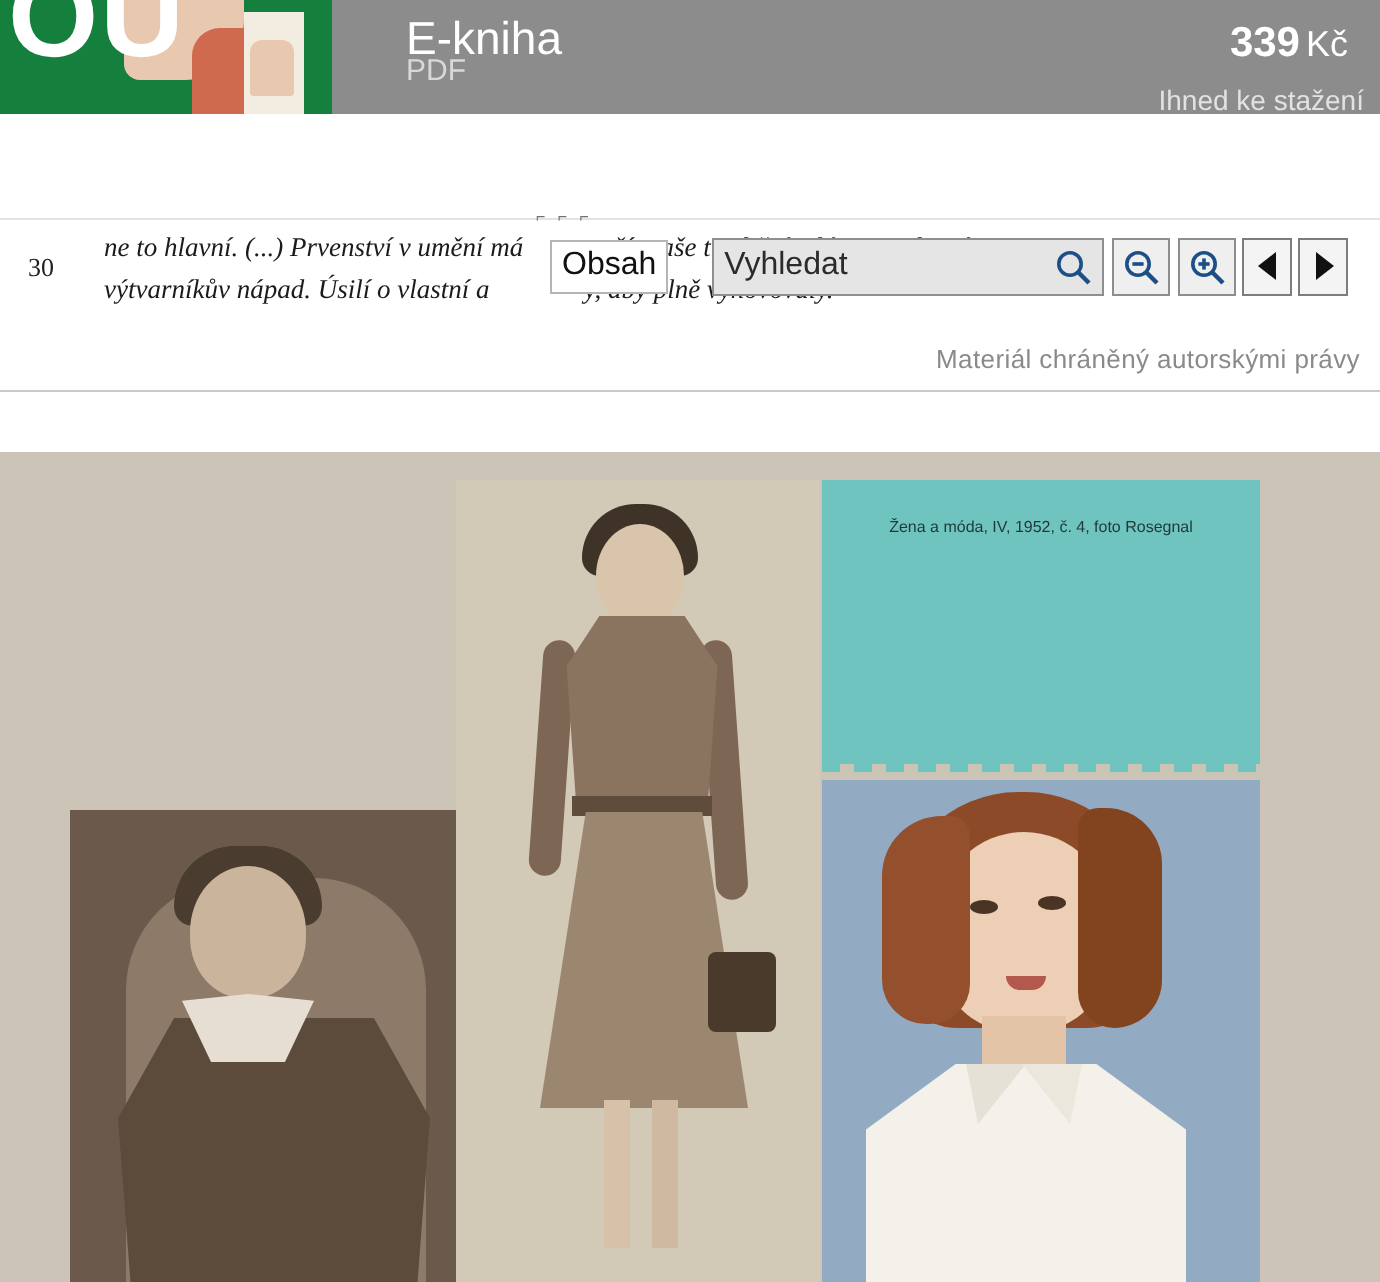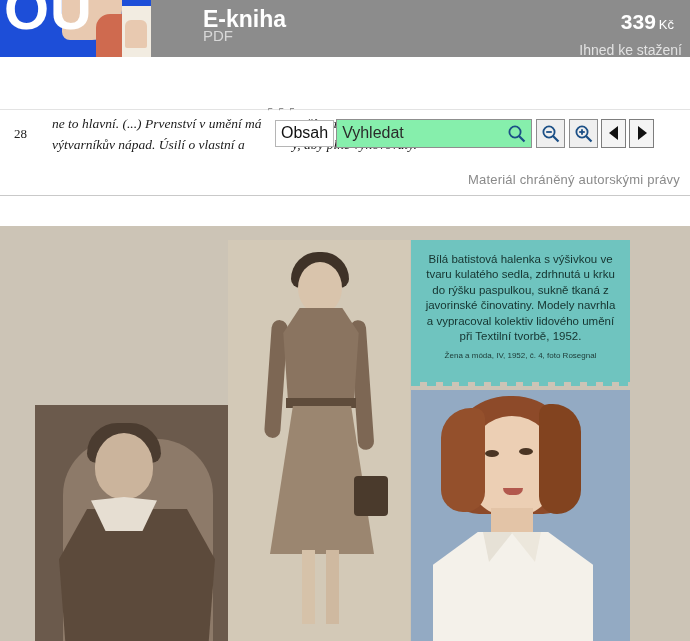--- a/index.html
+++ b/index.html
@@ -17,22 +17,22 @@
     background: #ffffff;
   }
 
   
   .topbar {
     position: absolute; left: 0; top: 0; width: 690px; height: 57px;
     background: #8c8c8c;
     overflow: hidden;
   }
   .topbar-thumb {
-    position: absolute; left: 0; top: 0; width: 151px; height: 57px;
-    background: #1d4ed8;
+    position: absolute; left: 0; top: 0; width: 166px; height: 57px;
+    background: #15803d;
     overflow: hidden;
   }
   .thumb-letters {
     position: absolute; left: 4px; top: -20px;
     font-size: 58px; font-weight: bold; color: #ffffff;
     letter-spacing: 1px; line-height: 1;
     font-family: "Liberation Sans", sans-serif;
   }
   .thumb-blob1 {
     position: absolute; left: 62px; top: 0px; width: 60px; height: 40px;
@@ -45,35 +45,35 @@
   .thumb-blob3 {
     position: absolute; left: 122px; top: 6px; width: 30px; height: 51px;
     background: #f2ece1;
   }
   .thumb-hand {
     position: absolute; left: 125px; top: 20px; width: 22px; height: 28px;
     background: #e8c9b0; border-radius: 6px 6px 2px 2px;
   }
   .topbar-title {
     position: absolute; left: 203px; top: 8px;
-    font-size: 23px; font-weight: bold; color: #ffffff;
+    font-size: 23px; font-weight: normal; color: #ffffff;
     line-height: 1;
   }
   .topbar-sub {
     position: absolute; left: 203px; top: 28px;
     font-size: 15px; color: #d8d8d8;
     line-height: 1;
   }
   .topbar-price {
     position: absolute; right: 16px; top: 10px;
     font-size: 21px; font-weight: bold; color: #ffffff;
     text-align: right; white-space: nowrap;
   }
   .topbar-price .cur {
-    font-size: 13px; font-weight: normal; margin-left: 3px;
+    font-size: 18px; font-weight: normal; margin-left: 3px;
   }
   .topbar-note {
     position: absolute; right: 8px; top: 42px;
     font-size: 14px; color: #e2e2e2; white-space: nowrap;
   }
 
   
   .docsheet {
     position: absolute; left: 0; top: 57px; width: 690px; height: 139px;
     background: #ffffff;
@@ -114,24 +114,24 @@
     background: #ffffff;
     border: 1px solid #b5b5b5;
     padding: 0 5px;
     font-size: 16px;
     color: #111;
     display: flex; align-items: center;
   }
   .tb-search-wrap {
     position: relative;
     width: 196px; height: 29px;
-    background: #86efac;
+    background: #e5e5e5;
     border: 1px solid #8f8f8f;
     display: flex; align-items: center;
-    margin-left: 2px;
+    margin-left: 22px;
   }
   .tb-search-input {
     border: 0; outline: 0;
     width: 166px; height: 25px;
     font-size: 16px; color: #2b2b2b;
     padding-left: 5px;
     background: transparent;
     font-family: "Liberation Sans", sans-serif;
   }
   .tb-search-input::placeholder { color: #3a3a3a; }
@@ -363,21 +363,21 @@
     <div class="topbar-title">E-kniha</div>
     <div class="topbar-sub">PDF</div>
     <div class="topbar-price">
       <span>339</span><span class="cur">Kč</span>
     </div>
     <div class="topbar-note">Ihned ke stažení</div>
   </div>
 
   <div class="docsheet">
     <div class="doc-rule"></div>
-    <div class="doc-pageno">28</div>
+    <div class="doc-pageno">30</div>
     <div class="doc-text">
       <div>
         <span>ne to hlavní. (...) Prvenství v umění má</span>
         &nbsp;&nbsp;&nbsp;&nbsp;&nbsp;&nbsp;
         <span>využít naše tradiční odévy pro denní</span>
       </div>
       <div>
         <span>výtvarníkův nápad. Úsilí o vlastní a</span>
         &nbsp;&nbsp;&nbsp;&nbsp;&nbsp;&nbsp;&nbsp;&nbsp;&nbsp;&nbsp;&nbsp;&nbsp;
         <span>y, aby plně vyhovovaly.</span>
@@ -467,19 +467,18 @@
       <div class="pr-eye-r"></div>
       <div class="pr-mouth"></div>
       <div class="pr-neck"></div>
       <div class="pr-blouse"></div>
       <div class="pr-collar-l"></div>
       <div class="pr-collar-r"></div>
     </div>
 
 
     <div class="card-teal">
-      <div class="ttl">Bílá batistová halenka s výšivkou ve tvaru kulatého sedla, zdrhnutá u krku do rýšku paspulkou, sukně tkaná z javorinské činovatiny. Modely navrhla a vypracoval kolektiv lidového umění při Textilní tvorbě, 1952.</div>
       <div class="src">Žena a móda, IV, 1952, č. 4, foto Rosegnal</div>
     </div>
     <div class="teal-dash"></div>
   </div>
 
 </div>
 
 </body></html>

